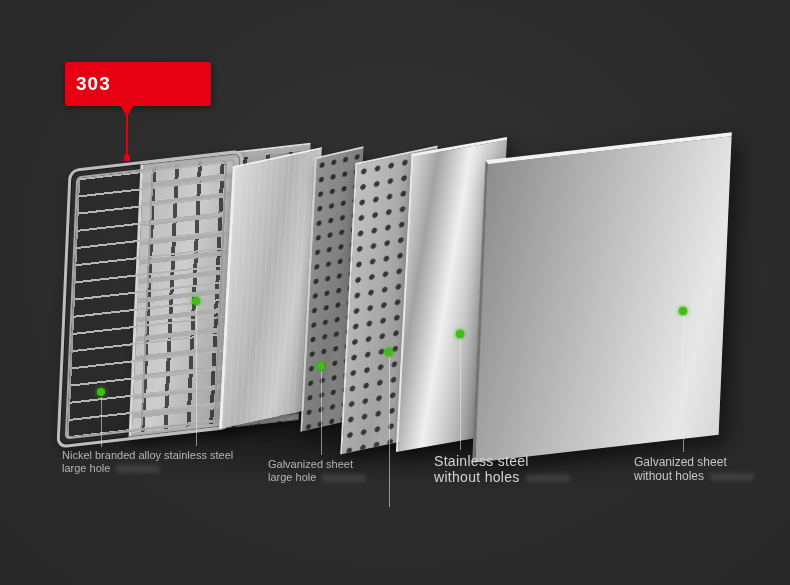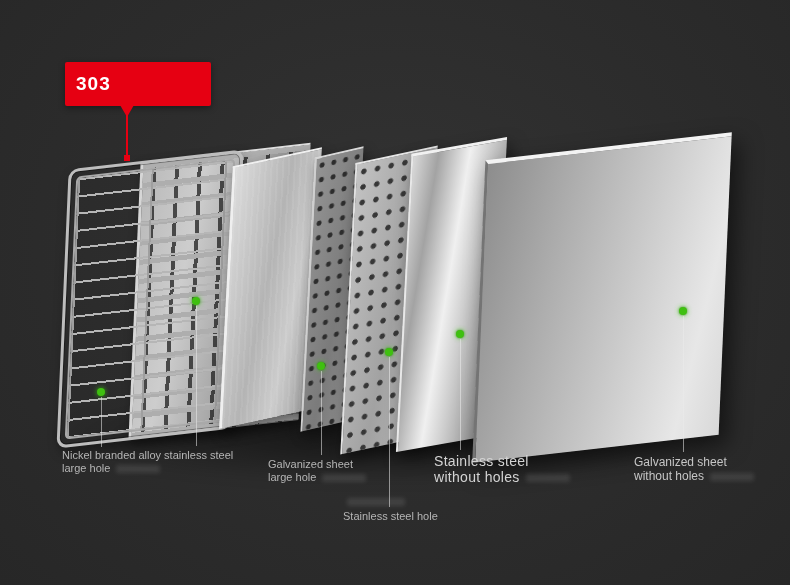--- a/index.html
+++ b/index.html
@@ -162,24 +162,20 @@
   <div class="label" style="left:62px;top:449px;">
     <div class="lrow"><span>Nickel branded alloy stainless steel</span></div>
     <div class="lrow"><span>large hole</span><span class="ghost"></span></div>
   </div>
 
   <div class="label" style="left:268px;top:458px;">
     <div class="lrow"><span>Galvanized sheet</span></div>
     <div class="lrow"><span>large hole</span><span class="ghost"></span></div>
   </div>
 
-  <div class="label" style="left:343px;top:498px;">
-    <div class="ghost ghost-above"></div>
-    <div class="lrow"><span>Stainless steel hole</span></div>
-  </div>
 
   <div class="label label-big" style="left:413px;top:453px;margin-left:21px;">
     <div class="lrow"><span>Stainless steel</span></div>
     <div class="lrow"><span>without holes</span><span class="ghost"></span></div>
   </div>
 
   <div class="label label-mid" style="left:634px;top:455px;">
     <div class="lrow"><span>Galvanized sheet</span></div>
     <div class="lrow"><span>without holes</span><span class="ghost"></span></div>
   </div>

